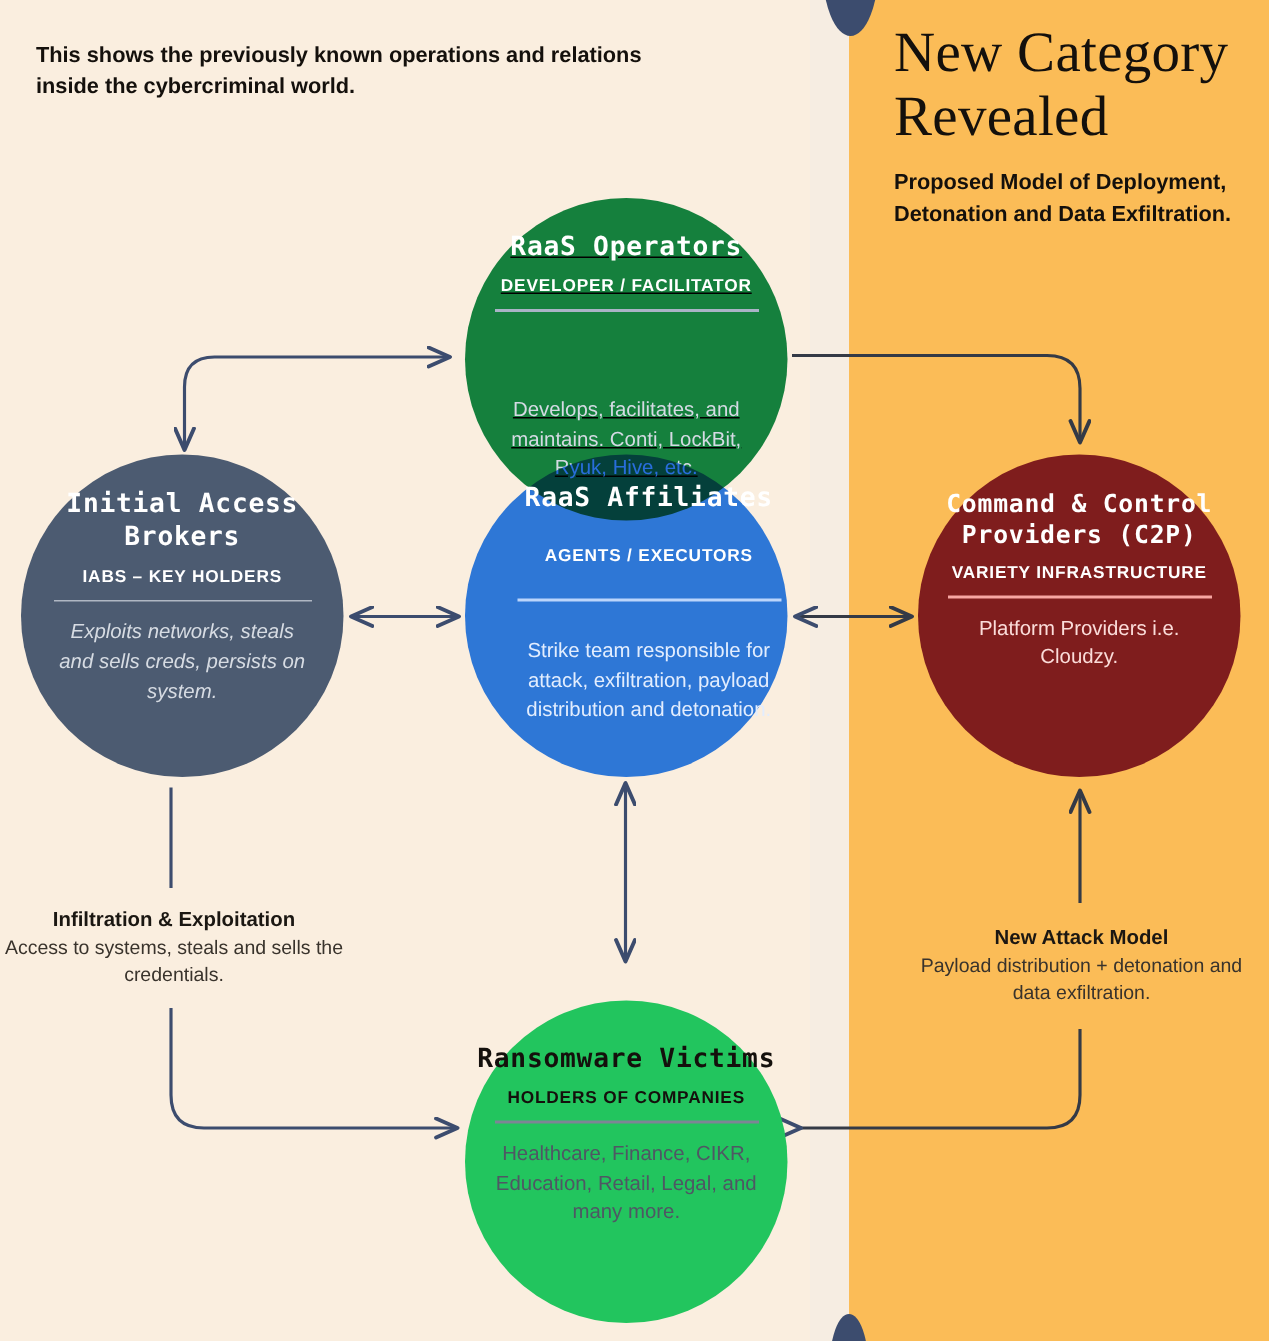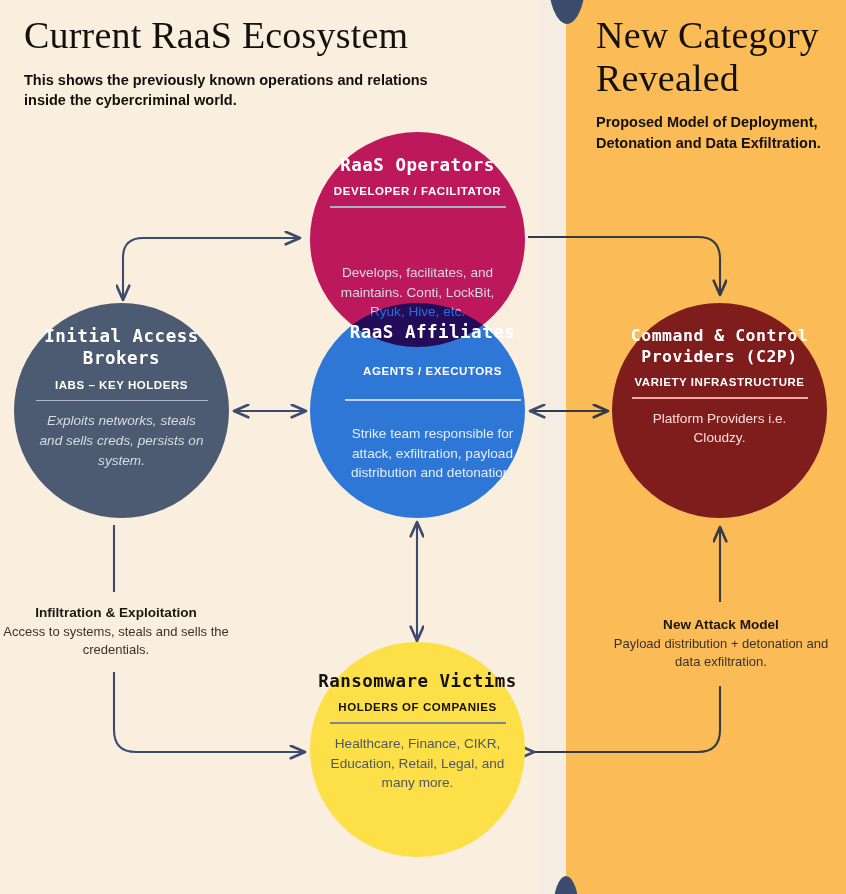--- a/index.html
+++ b/index.html
@@ -74,21 +74,21 @@
   .node .rule {
     width: 176px; height: 1.5px; margin: 9px 0 10px 0;
   }
   .node .desc {
     font-size: 13.6px; line-height: 1.45; width: 182px;
   }
 
   
   #node-operators {
     left: 310px; top: 132px; width: 215px; height: 215px;
-    background: #be185d; padding-top: 22px; z-index: 3;
+    background: #15803d; padding-top: 22px; z-index: 3; text-decoration: underline;
   }
   #node-operators .title, #node-operators .role { color: #FFFFFF; }
   #node-operators .rule { background: #A9B3C6; }
   #node-operators .desc { color: #D5DAE4; margin-top: 45px; }
 
   
   #node-affiliates {
     left: 310px; top: 303px; width: 215px; height: 215px;
     background: #2F7FF5; padding-top: 18px; z-index: 4;
     mix-blend-mode: multiply;
@@ -118,22 +118,22 @@
     left: 612px; top: 303px; width: 215px; height: 215px;
     background: #7f1d1d; padding-top: 22px; z-index: 3;
   }
   #node-c2p .title { font-size: 16.5px; color: #FFFFFF; }
   #node-c2p .role { color: #FFFFFF; }
   #node-c2p .rule { background: #F7A6A2; }
   #node-c2p .desc { color: #FBDCD9; }
 
   
   #node-victims {
-    left: 310px; top: 642px; width: 215px; height: 215px;
-    background: #fde047; padding-top: 28px; z-index: 3;
+    left: 310px; top: 667px; width: 215px; height: 215px;
+    background: #22c55e; padding-top: 28px; z-index: 3;
   }
   #node-victims .title { color: #14100C; }
   #node-victims .role  { color: #14100C; }
   #node-victims .rule { background: #7D8595; }
   #node-victims .desc { color: #4F5764; }
 
   
   .annot { position: absolute; text-align: center; z-index: 5; }
   .annot .a-title { font-size: 13.6px; font-weight: bold; color: #1B1712; margin-bottom: 3px; }
   .annot .a-body  { font-size: 13px; line-height: 1.42; color: #39332C; }
@@ -194,21 +194,20 @@
     <g>
       <path d="M720,602 L720,527" fill="none" stroke="#343A46" stroke-width="2.1" marker-end="url(#ahd)"></path>
     </g>
 
     <g>
       <path d="M720,686 L720,730 Q720,752 698,752 L534,752" fill="none" stroke="#343A46" stroke-width="2.1" marker-end="url(#ahs)"></path>
     </g>
   </svg>
 
   <div class="hdr hdr-left">
-    <div class="hdr-title">Current RaaS Ecosystem</div>
     <div class="hdr-sub">This shows the previously known operations and relations inside the cybercriminal world.</div>
   </div>
 
   <div class="hdr hdr-right">
     <div class="hdr-title">New Category Revealed</div>
     <div class="hdr-sub">Proposed Model of Deployment, Detonation and Data Exfiltration.</div>
   </div>
 
   <div class="node" id="node-operators">
     <div class="title">RaaS Operators</div>

